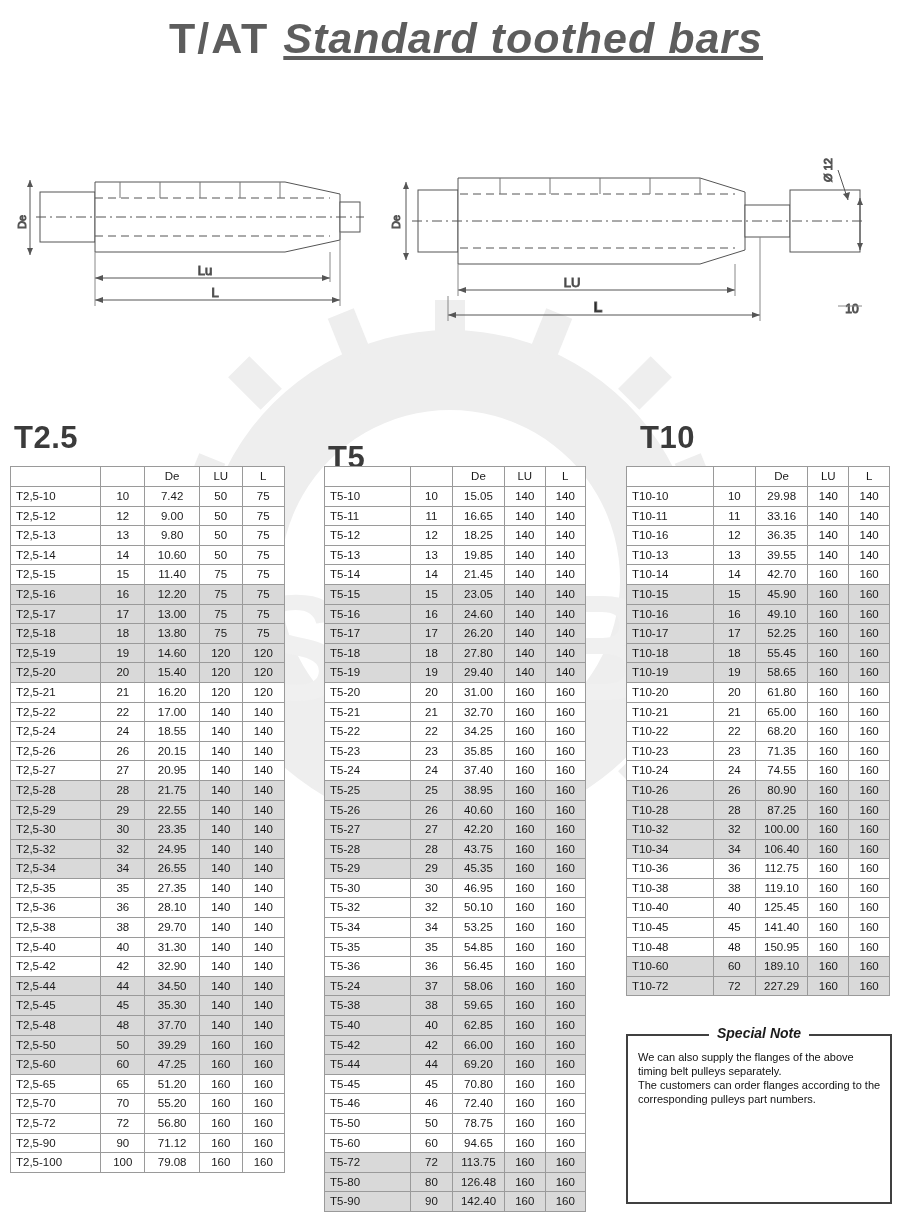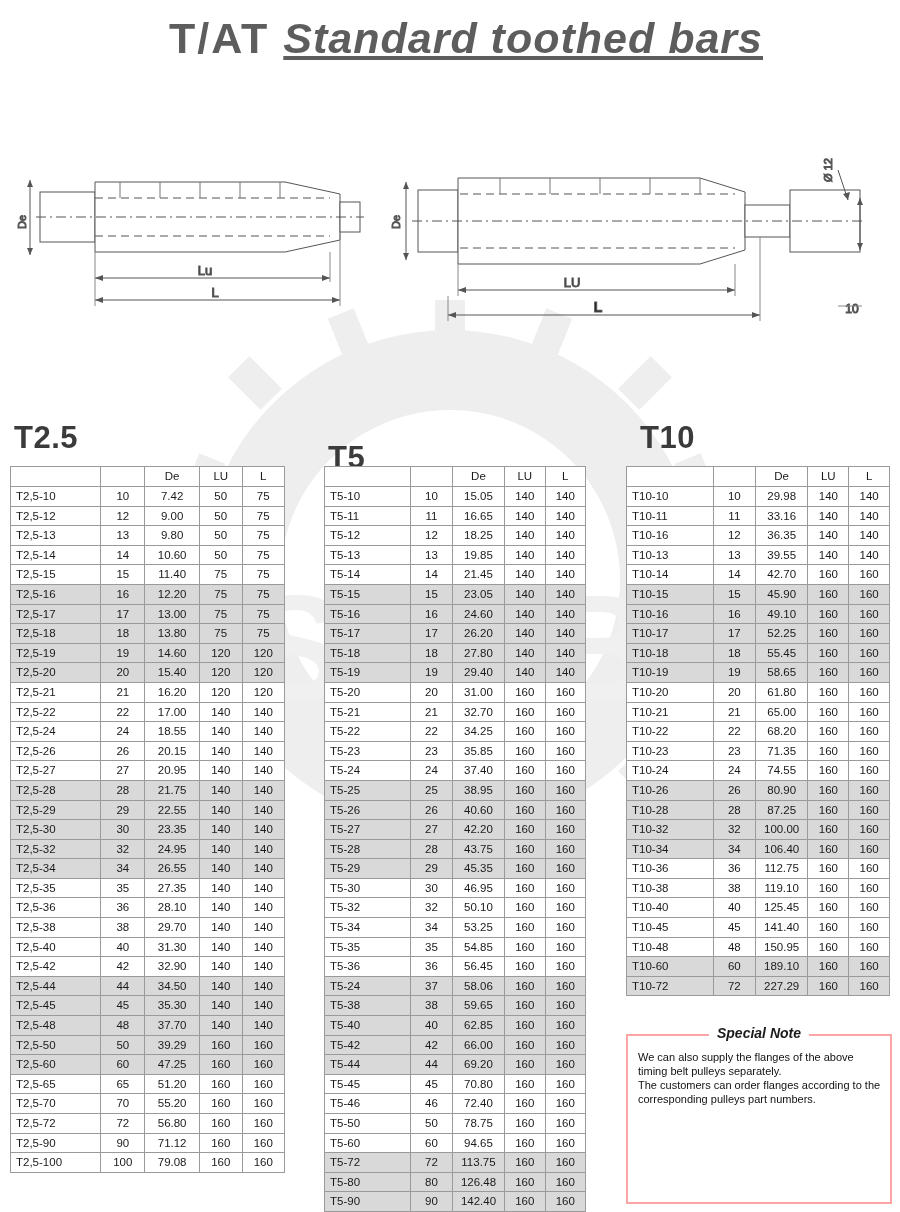--- a/index.html
+++ b/index.html
@@ -132,21 +132,21 @@
   .c-lu   { width: 15.5%; }
   .c-l    { width: 15.5%; }
 
   
   #special-note {
     position: absolute;
     left: 626px;
     top: 1034px;
     width: 262px;
     height: 166px;
-    border: 2px solid #fca5a5;
+    border: 2px solid #404040;
     background: #ffffff;
     z-index: 3;
   }
   #special-note .note-title {
     position: absolute;
     top: -11px;
     left: 50%;
     transform: translateX(-50%);
     background: #ffffff;
     padding: 0 8px;

